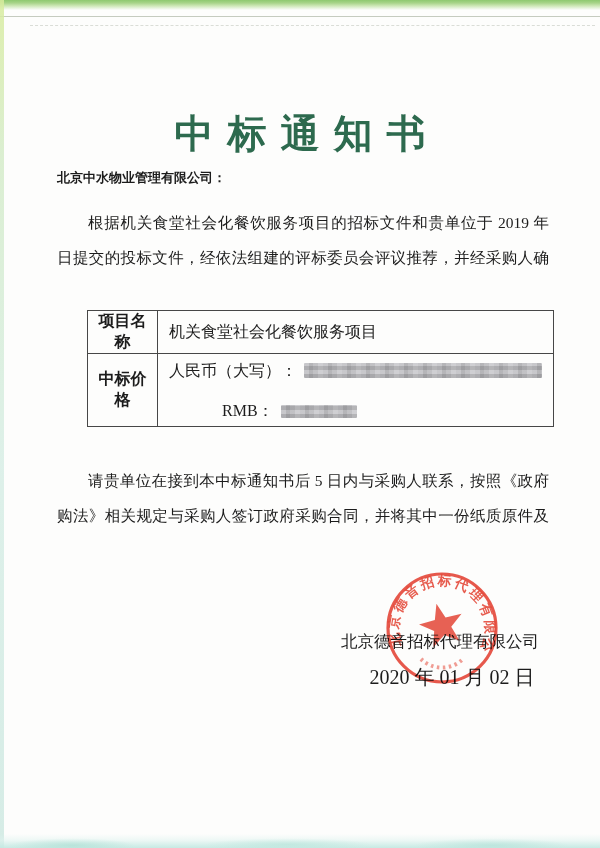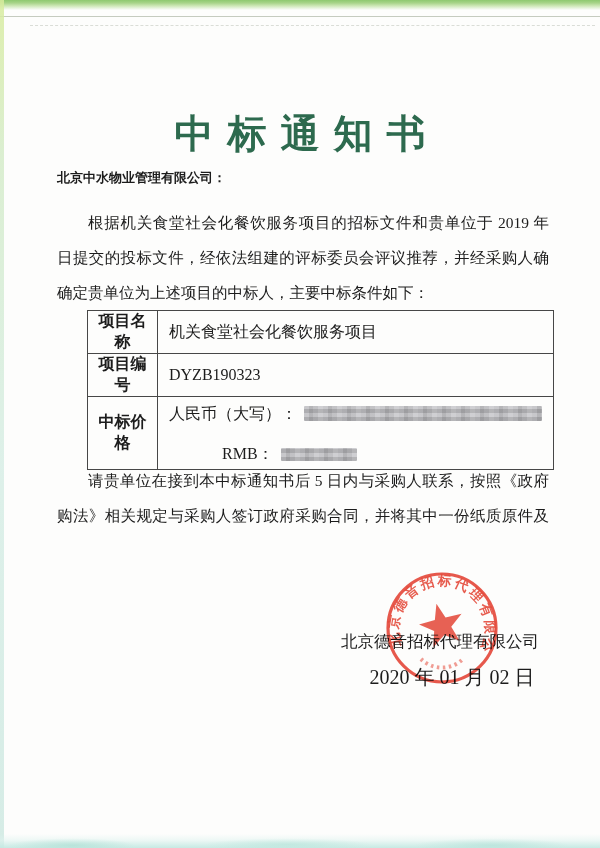--- a/index.html
+++ b/index.html
@@ -122,32 +122,27 @@
 <div class="left-strip"></div>
 <div class="bottom-band"></div>
 
 <div class="doc-title">中标通知书</div>
 
 <div class="recipient">北京中水物业管理有限公司：</div>
 
 <div class="para para1">
   <div class="line fill indent">根据机关食堂社会化餐饮服务项目的招标文件和贵单位于 2019 年 12 月 31</div>
   <div class="line fill">日提交的投标文件，经依法组建的评标委员会评议推荐，并经采购人确认，现</div>
-  <div class="line">确定贵单位为上述项目的中标人，主要中标条件如下：</div>
 </div>
 
 <table class="award-table">
   <tbody>
       <tr class="row-a">
     <td class="lbl">项目名称</td>
     <td class="val">机关食堂社会化餐饮服务项目</td>
-  </tr>
-  <tr class="row-b">
-    <td class="lbl">项目编号</td>
-    <td class="val">DYZB190323</td>
   </tr>
   <tr class="row-c">
     <td class="lbl">中标价格</td>
     <td class="val">
       <div class="price-line1"><span>人民币（大写）：</span><span class="redact redact-1"></span></div>
       <div class="price-line2"><span>RMB：</span><span class="redact redact-2"></span></div>
     </td>
   </tr>
 </tbody>
   </table>

